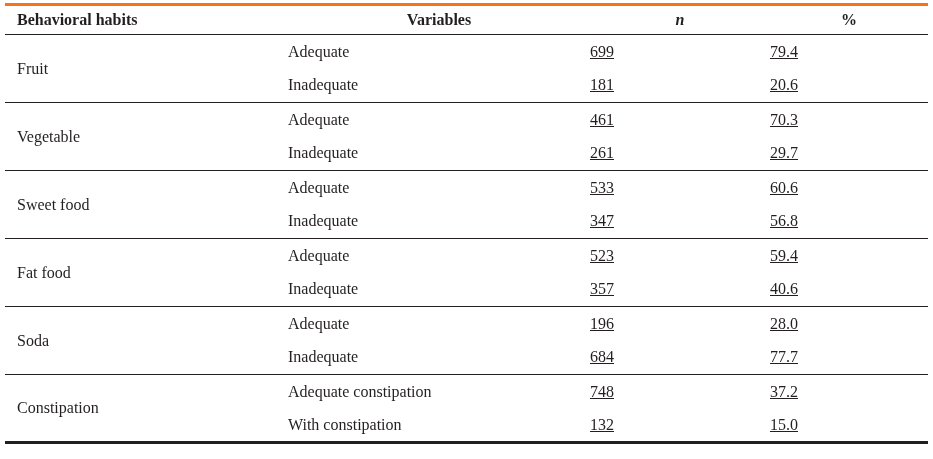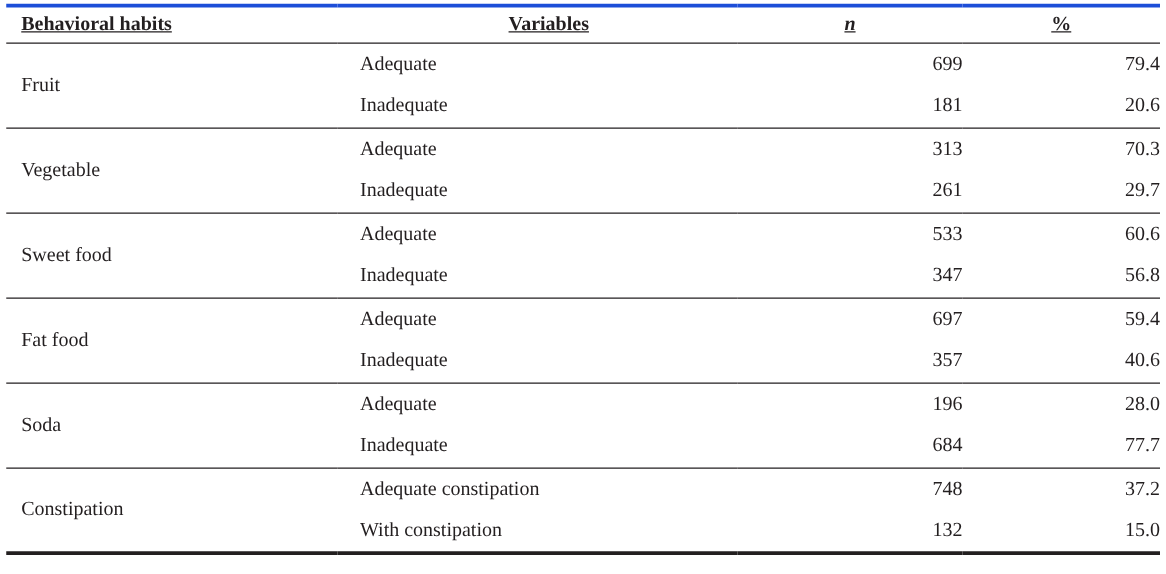--- a/index.html
+++ b/index.html
@@ -23,43 +23,42 @@
     border-collapse: collapse;
     table-layout: fixed;
     font-size: 16px;
   }
   col.c1 { width: 265px; }
   col.c2 { width: 320px; }
   col.c3 { width: 180px; }
   col.c4 { width: 158px; }
 
   thead {
-    border-top: 3px solid #1d4ed8;
+    border-top: 3px solid #f97316;
     border-bottom: 1.5px solid #231f20;
-    text-decoration: underline;
   }
   thead tr { height: 30px; }
   th {
     font-weight: bold;
     vertical-align: middle;
     padding: 0;
   }
   th.h-habit  { text-align: left; padding-left: 12px; }
   th.h-var    { text-align: center; padding-left: 18px; }
   th.h-n      { text-align: center; font-style: italic; }
   th.h-pct    { text-align: center; }
 
   tbody.group { border-bottom: 1.5px solid #231f20; }
   tbody.group:last-child { border-bottom: 3px solid #231f20; }
   tbody.group tr { height: 34px; }
 
   td { padding: 0; vertical-align: middle; }
   td.habit { padding-left: 12px; }
   td.var   { padding-left: 18px; }
-  td.num   { text-align: right; }
+  td.num   { text-align: left; text-decoration: underline; }
 </style>
 </head>
 <body>
 
 <div class="page">
   <table class="stats">
     <colgroup>
       <col class="c1">
         <col class="c2">
         <col class="c3">
@@ -85,21 +84,21 @@
         <td class="var">Inadequate</td>
         <td class="num">181</td>
         <td class="num">20.6</td>
       </tr>
     </tbody>
 
     <tbody class="group">
       <tr>
         <td class="habit" rowspan="2">Vegetable</td>
         <td class="var">Adequate</td>
-        <td class="num">313</td>
+        <td class="num">461</td>
         <td class="num">70.3</td>
       </tr>
       <tr>
         <td class="var">Inadequate</td>
         <td class="num">261</td>
         <td class="num">29.7</td>
       </tr>
     </tbody>
 
     <tbody class="group">
@@ -113,21 +112,21 @@
         <td class="var">Inadequate</td>
         <td class="num">347</td>
         <td class="num">56.8</td>
       </tr>
     </tbody>
 
     <tbody class="group">
       <tr>
         <td class="habit" rowspan="2">Fat food</td>
         <td class="var">Adequate</td>
-        <td class="num">697</td>
+        <td class="num">523</td>
         <td class="num">59.4</td>
       </tr>
       <tr>
         <td class="var">Inadequate</td>
         <td class="num">357</td>
         <td class="num">40.6</td>
       </tr>
     </tbody>
 
     <tbody class="group">

